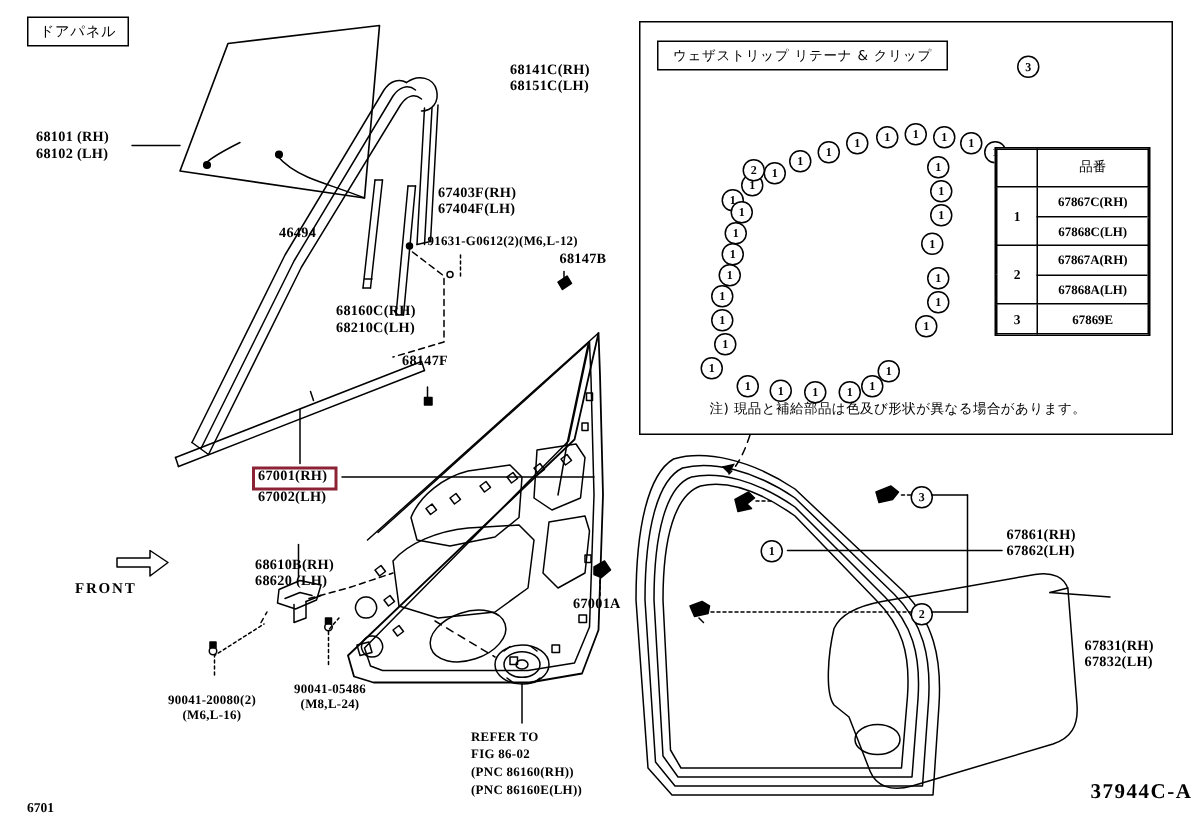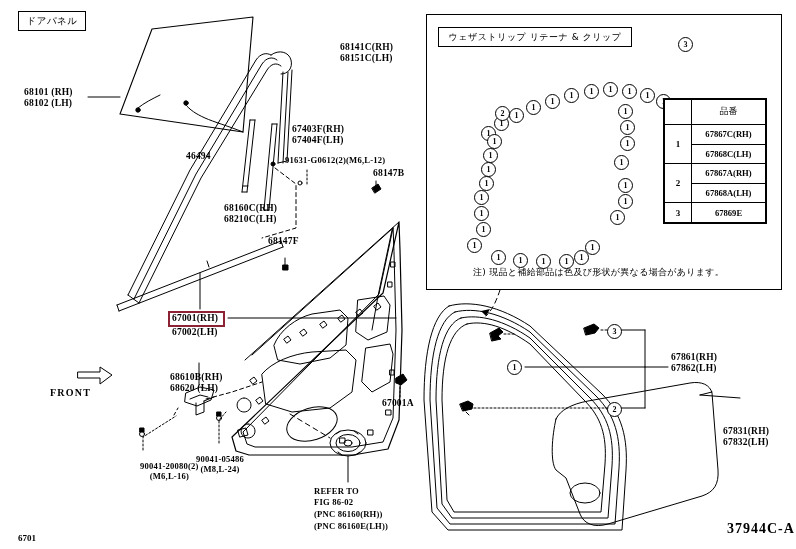--- a/index.html
+++ b/index.html
@@ -328,21 +328,21 @@
 
   <div class="lbl" style="left:268px;top:236px;">68147F</div>
 
   <div class="highlight-box" style="left:168px;top:311px;width:57px;height:16px;"></div>
   <div class="lbl" style="left:172px;top:313px;">67001(RH)</div>
   <div class="lbl" style="left:172px;top:327px;">67002(LH)</div>
 
   <div class="lbl" style="left:170px;top:372px;">68610B(RH)
 68620 (LH)</div>
 
-  <div class="lbl small" style="left:112px;top:462px;text-align:center;margin-left:28px;">90041-20080(2)
+  <div class="lbl small" style="left:112px;top:462px;text-align:center;">90041-20080(2)
 (M6,L-16)</div>
 
   <div class="lbl small" style="left:196px;top:455px;text-align:center;">90041-05486
 (M8,L-24)</div>
 
   <div class="lbl" style="left:382px;top:398px;">67001A</div>
 
   <div class="front-lbl" style="left:50px;top:387px;">FRONT</div>
 
   <div class="lbl small" style="left:314px;top:487px;">REFER TO</div>

